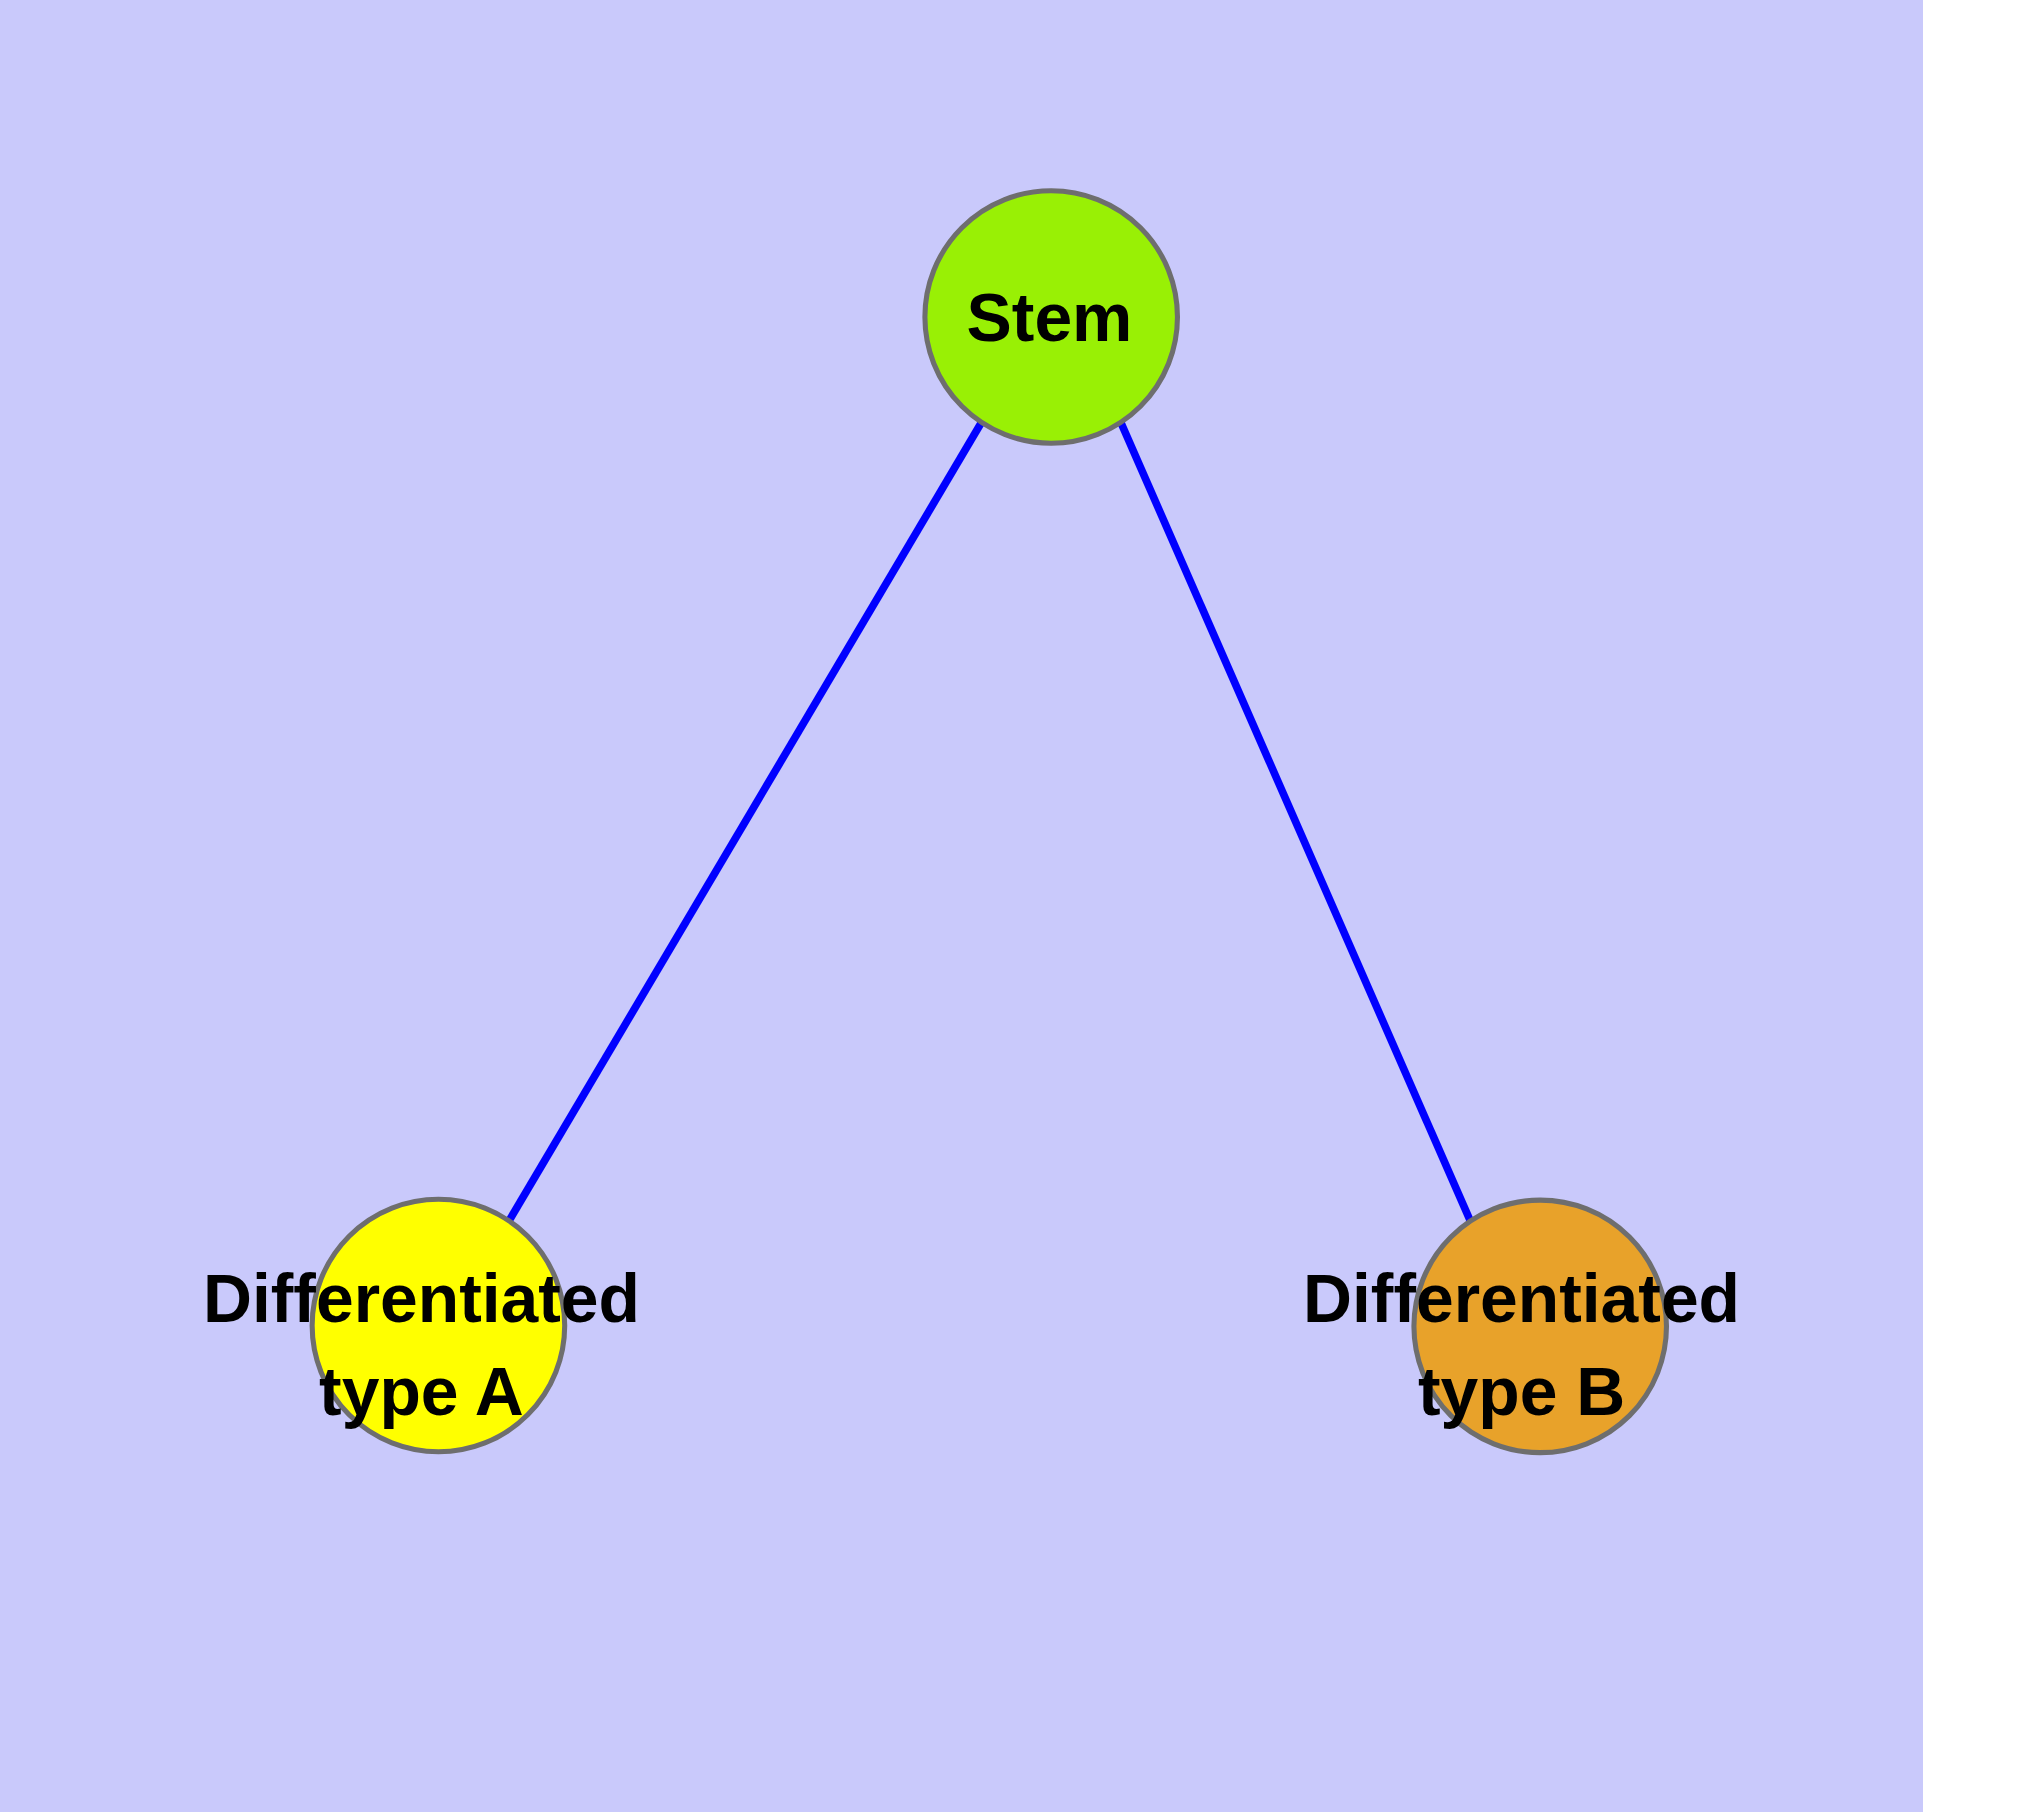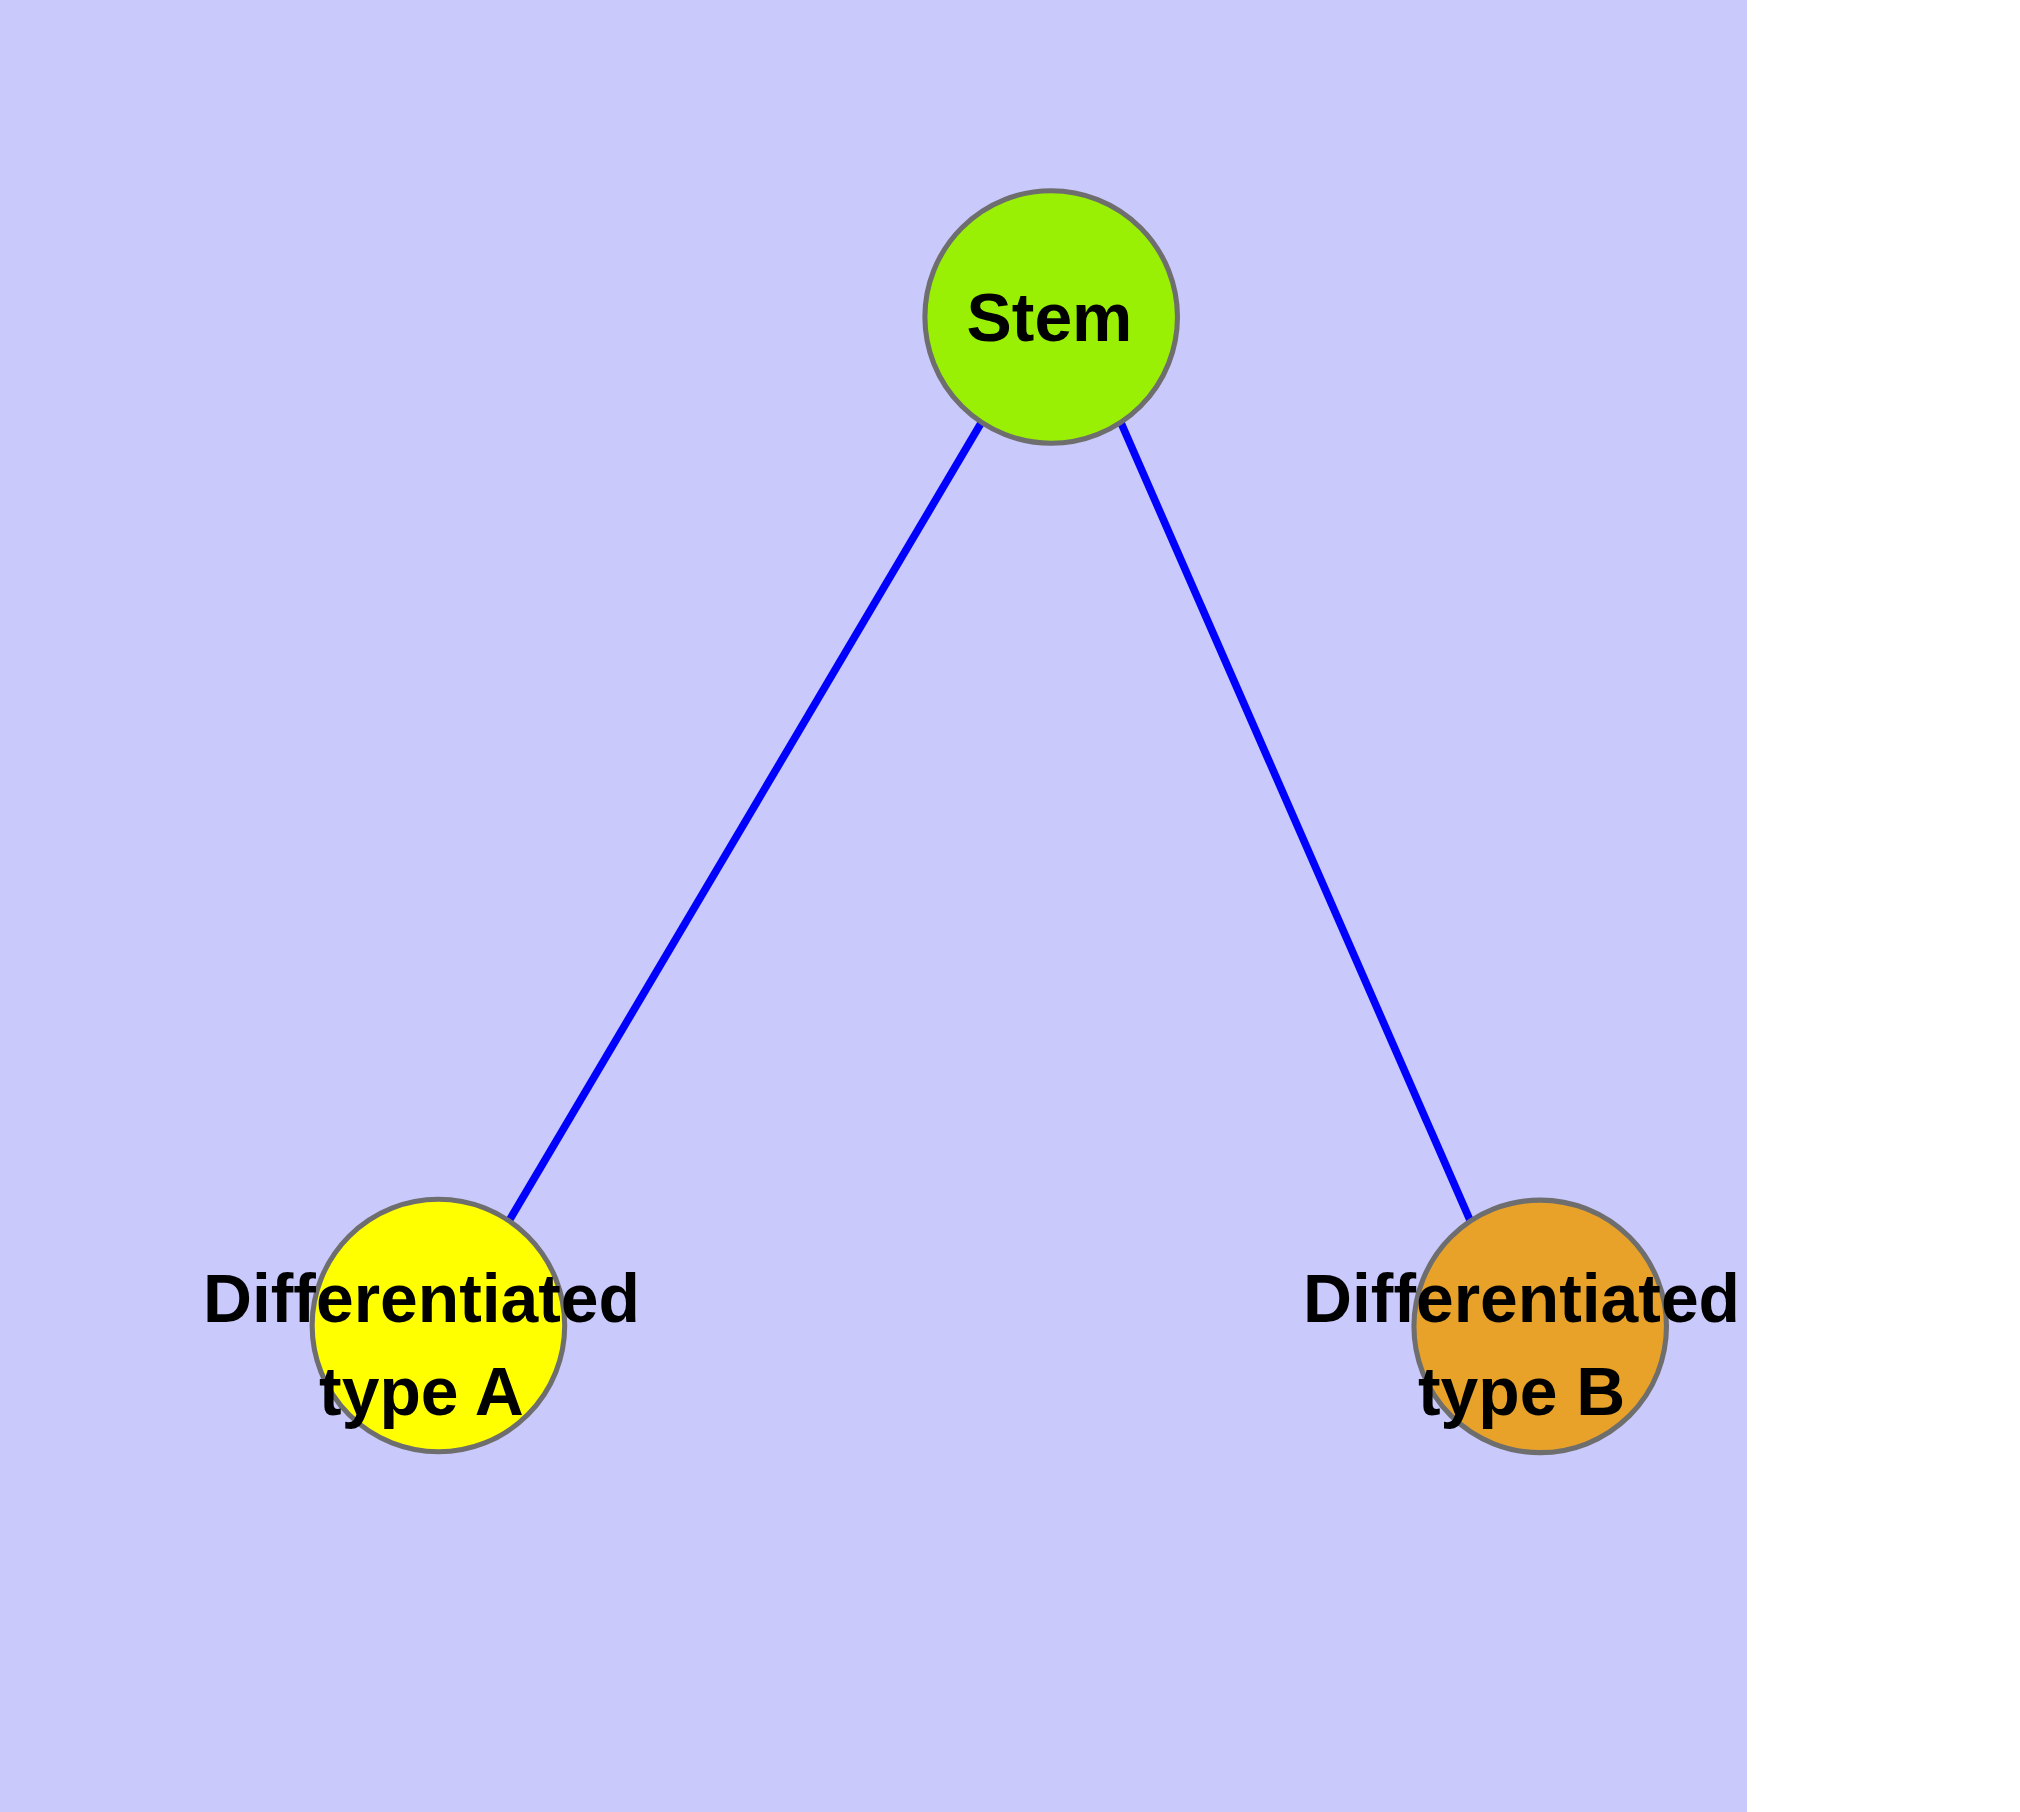--- a/index.html
+++ b/index.html
@@ -35,21 +35,21 @@
   }
   text {
     font-family: "Liberation Sans", "DejaVu Sans", sans-serif;
     font-weight: bold;
     fill: #000000;
   }
 </style>
 </head>
 <body>
 
-<div id="stage" style="width: 1747px; height: 1812px;">
+<div id="stage" style="width: 1923px; height: 1812px;">
 
   <div id="canvas-bg" style="background: rgb(201, 201, 251);"></div>
 
   <svg id="graph-svg" viewBox="0 0 2384 2138" xmlns="http://www.w3.org/2000/svg" style="width: 2021px; height: 1812px;">
 
     <g>
       <line class="edge-line" id="edge-stem-diff-a" x1="1158" y1="498" x2="600" y2="1441" stroke="#0000ff" stroke-width="9" stroke-linecap="butt"></line>
       <line class="edge-line" id="edge-stem-diff-b" x1="1322" y1="498" x2="1736" y2="1444" stroke="#0000ff" stroke-width="9" stroke-linecap="butt"></line>
     </g>
 

